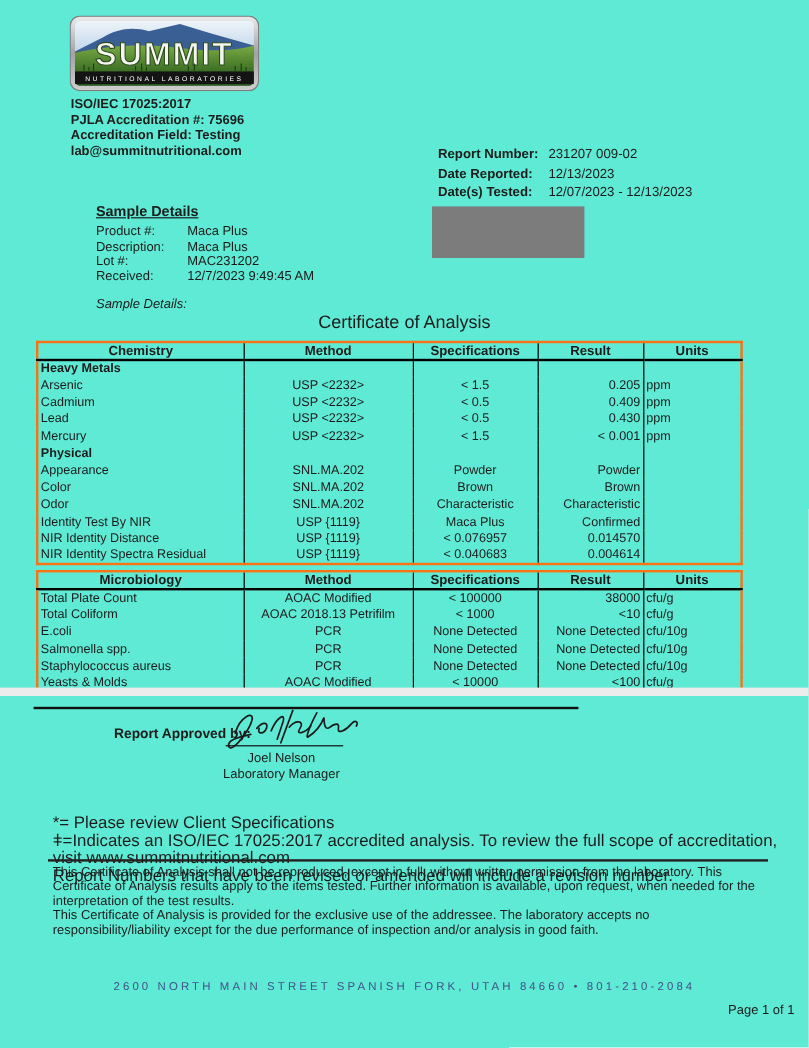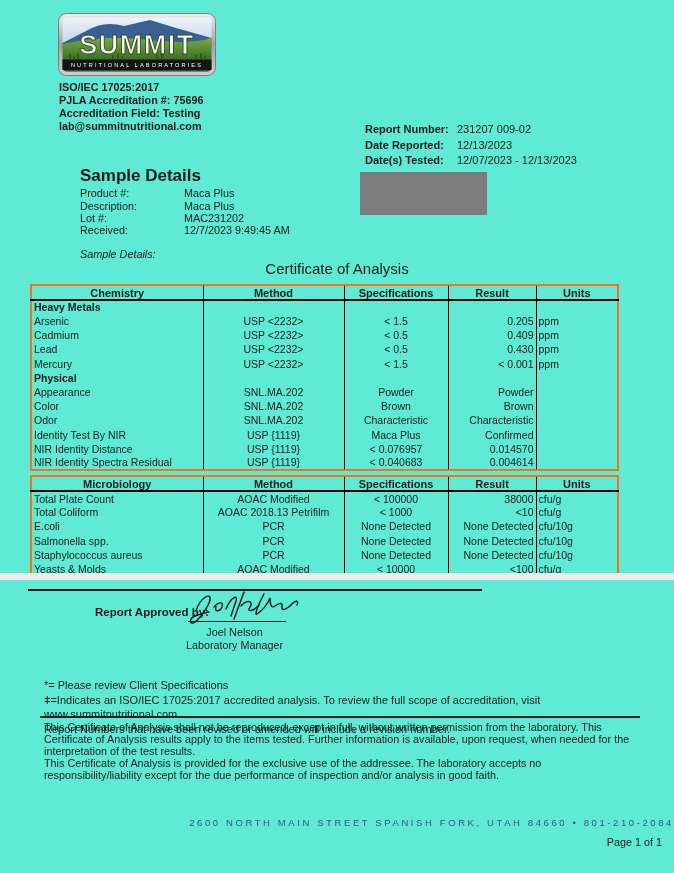--- a/index.html
+++ b/index.html
@@ -16,22 +16,22 @@
   
   .accred { position: absolute; left: 59px; top: 81px; font-size: 10.8px; line-height: 13px; font-weight: bold; }
 
   
   .report-info { position: absolute; left: 365px; top: 122px; font-size: 11px; line-height: 15.5px; }
   .report-info .row { display: flex; }
   .report-info .lbl { width: 92px; font-weight: bold; }
 
   
   .sample { position: absolute; left: 80px; top: 170px; font-size: 10.8px; line-height: 12.3px; }
-  .sample h3 { font-size: 17px; font-weight: bold; margin-bottom: 5px; }
-  .sample .row { display: flex; gap: 28px; }
+  .sample h3 { font-size: 12px; font-weight: bold; text-decoration: underline; margin-bottom: 5px; }
+  .sample .row { display: flex; }
   .sample .lbl { width: 76px; }
   .sample .footer-lbl { margin-top: 12px; font-style: italic; }
 
   
   .redaction { position: absolute; left: 360px; top: 172px; width: 127px; height: 43px; background: #7c7c7c; }
 
   
   .coa-title { position: absolute; left: 0; top: 260px; width: 100%; text-align: center; font-size: 15px; }
 
   
@@ -55,27 +55,27 @@
   .gray-strip { position: absolute; left: 0; top: 573px; width: 674px; height: 7px; background: #ececec; }
 
   
   .sig-rule { position: absolute; left: 28px; top: 589px; width: 454px; border-top: 2px solid #111; }
   .sig-label { position: absolute; left: 95px; top: 606px; font-size: 11.5px; font-weight: bold; }
   .sig-img { position: absolute; left: 186px; top: 589px; }
   .sig-line { position: absolute; left: 188px; top: 621px; width: 98px; border-top: 1.5px solid #111; }
   .sig-names { position: absolute; left: 152px; top: 626px; width: 165px; text-align: center; font-size: 10.8px; line-height: 13px; }
 
   
-  .footnotes { position: absolute; left: 44px; top: 678px; font-size: 11px; line-height: 14.6px; }
+  .footnotes { position: absolute; left: 44px; top: 678px; font-size: 14px; line-height: 14.6px; }
   .divider2 { position: absolute; left: 40px; top: 716px; width: 600px; border-top: 2px solid #222; }
   .disclaimer { position: absolute; left: 44px; top: 722px; width: 597px; font-size: 10.8px; line-height: 11.9px; }
 
   
   .footer-address {
-    position: absolute; left: 0; top: 817px; width: 100%; text-align: right;
+    position: absolute; left: 0; top: 817px; width: 100%; text-align: center;
     font-size: 9.5px; letter-spacing: 2.6px; color: #41518a;
   }
   .page-num { position: absolute; right: 12px; top: 836px; font-size: 10.8px; }
 </style>
 </head>
 <body>
 
 <div class="page">
 
   <div class="logo-wrap">

